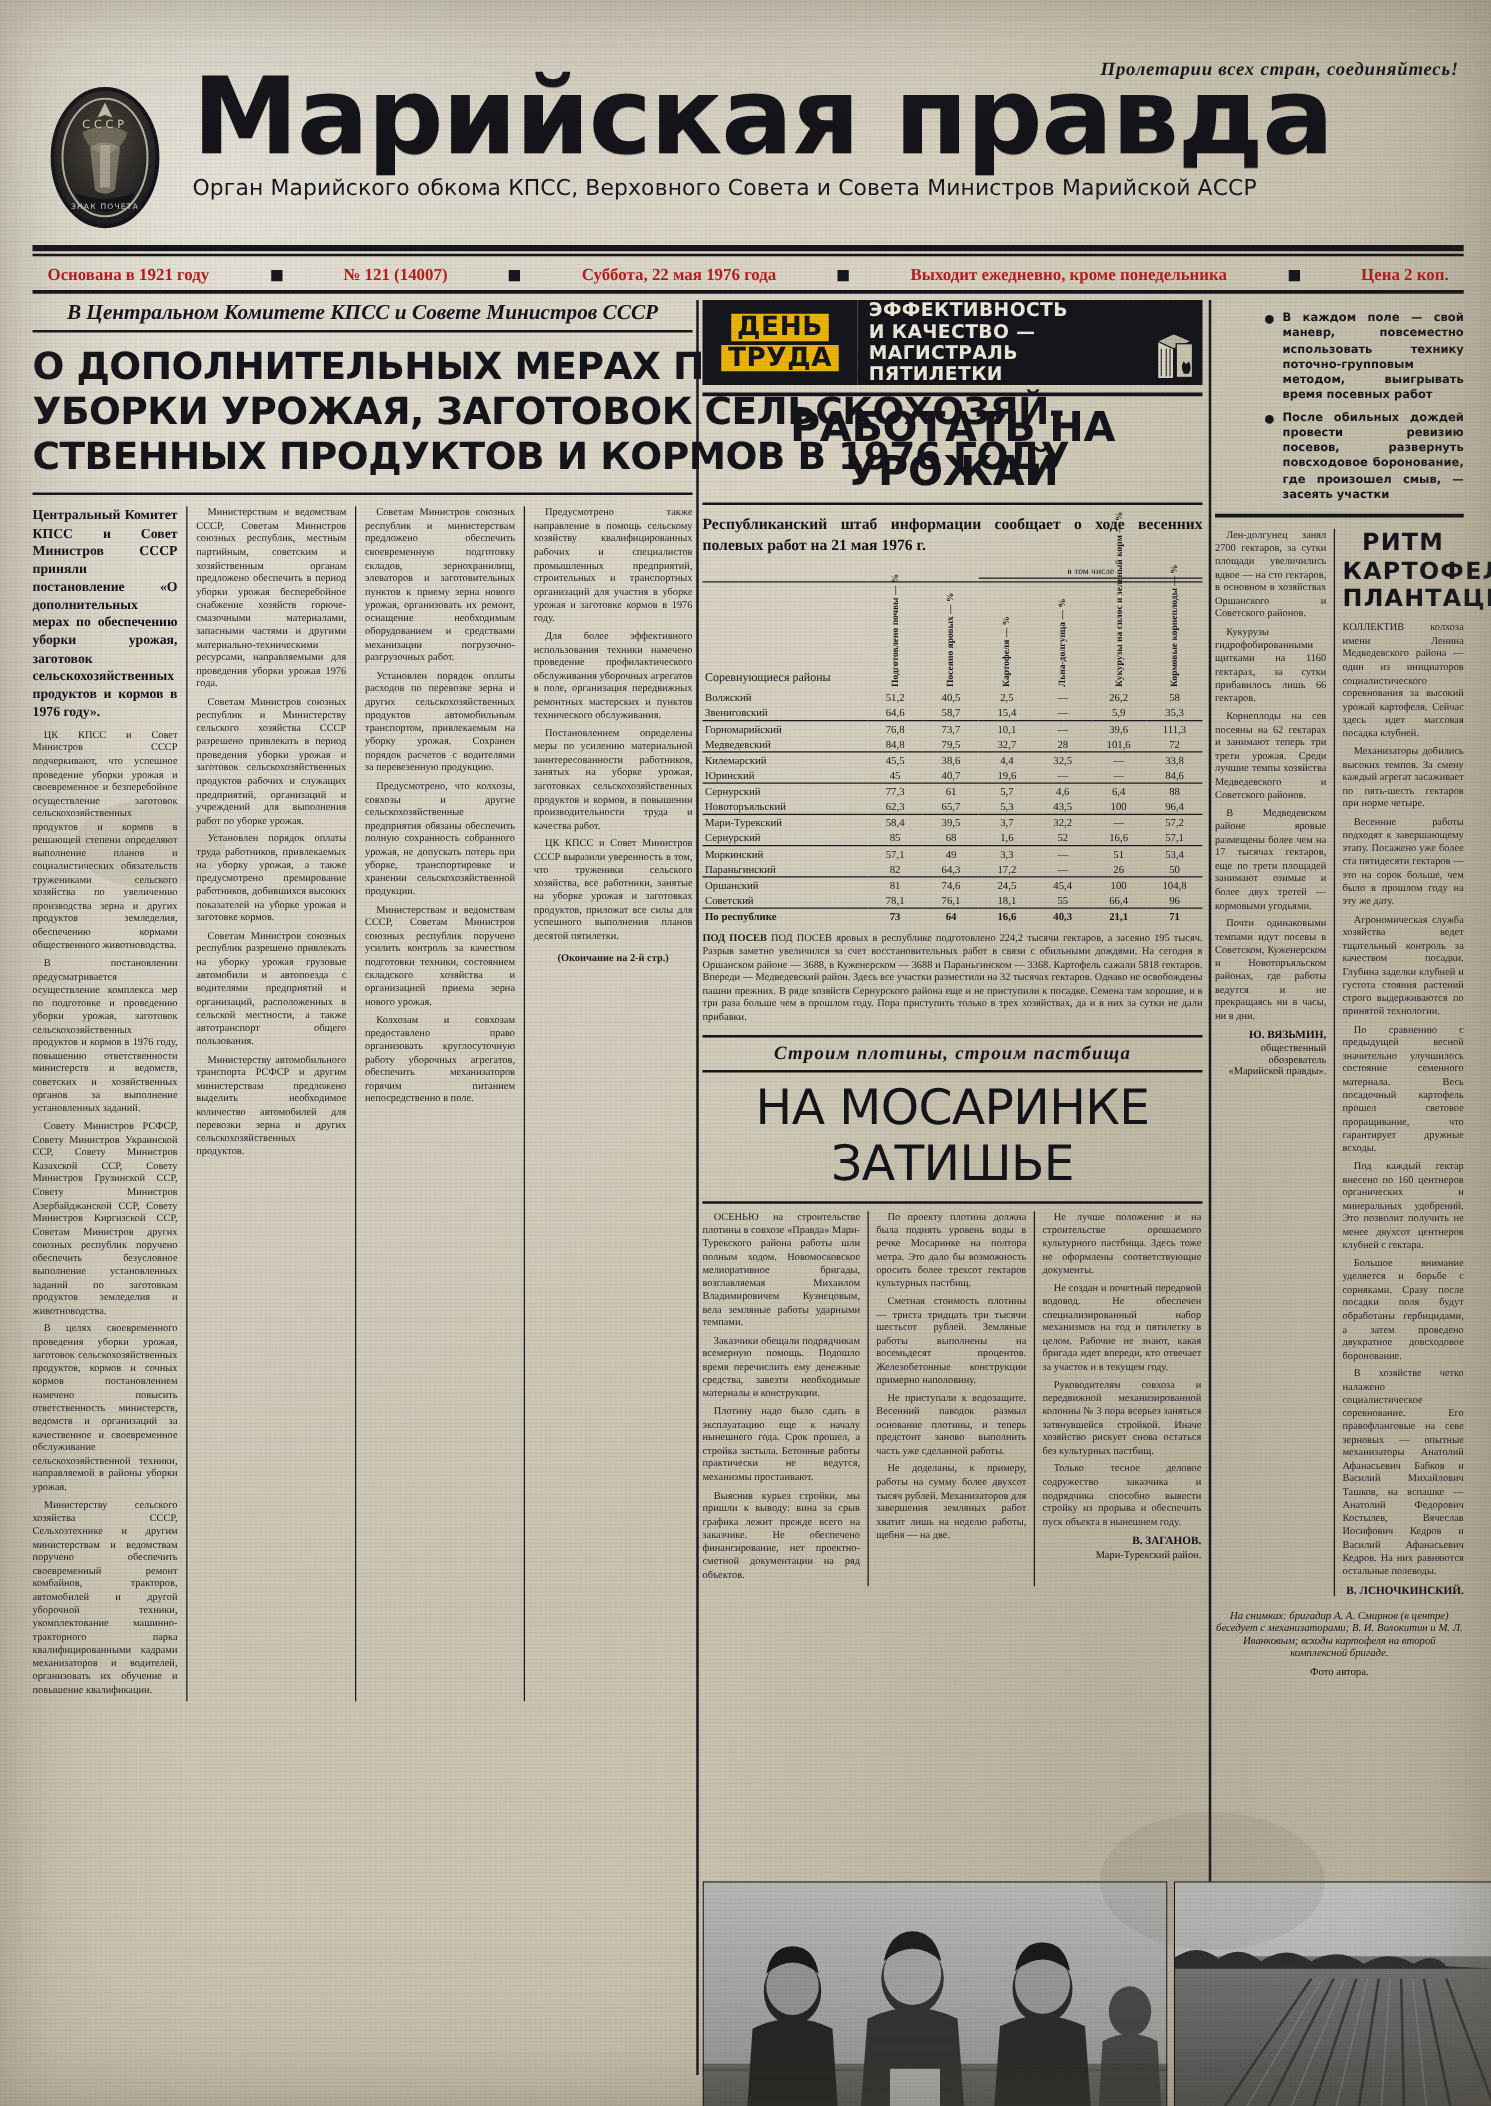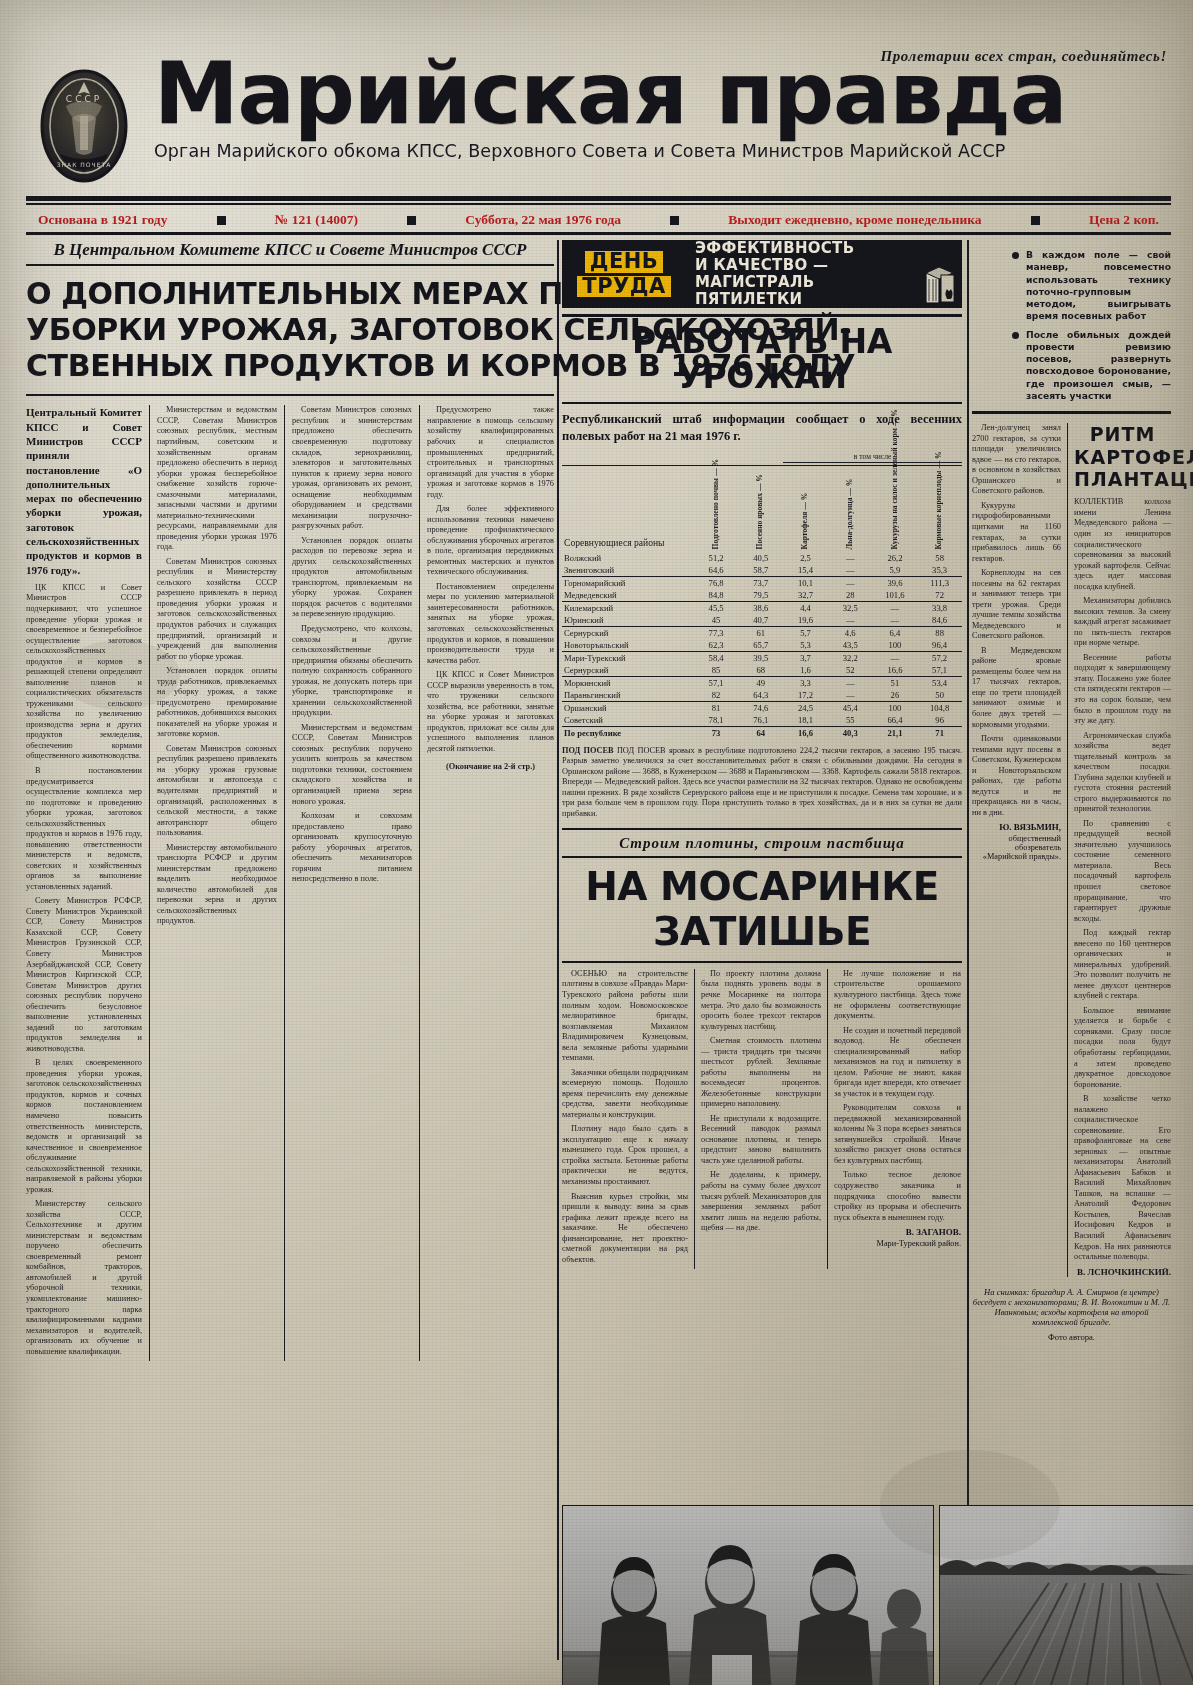--- a/index.html
+++ b/index.html
@@ -150,21 +150,21 @@
   .agro tr.sep td{border-bottom:1px solid #1a1a21;}
   .agro tr.total td{font-weight:bold;border-top:1.6px solid #1a1a21;}
   .agro .topline td{border-top:1.6px solid #1a1a21;}
 
   .kicker2{
     font-family:"Liberation Serif",serif;font-style:italic;font-weight:bold;
     font-size:15px;text-align:center;letter-spacing:1px;margin-top:4px;
   }
   .kicker2-rule{height:1.6px;background:#15151c;margin:4px 0 6px;}
   .big-head2{
-    font-family:"DejaVu Sans",sans-serif;font-weight:bold;font-size:39px;
+    font-family:"DejaVu Sans",sans-serif;font-weight:normal;font-size:39px;
     text-align:center;letter-spacing:-.5px;color:#14141b;
   }
 
   .cols3{display:flex;margin-top:6px;}
   .cols3 .c{width:133px;padding:0 6px;box-sizing:border-box;border-right:1.4px solid #1a1a22;}
   .cols3 .c:last-child{border-right:none;padding-right:0;}
   .cols3 .c:first-child{padding-left:0;}
 
   .sig{font-family:"Liberation Serif",serif;font-weight:bold;font-size:9px;text-align:right;margin-top:4px;}
   .sig2{font-family:"Liberation Serif",serif;font-size:8.3px;text-align:right;margin-top:2px;}

